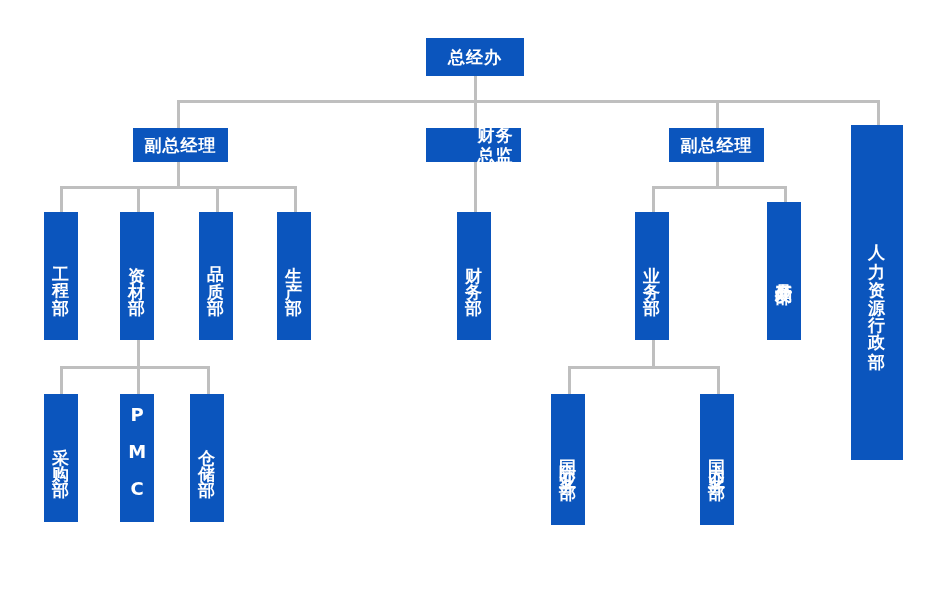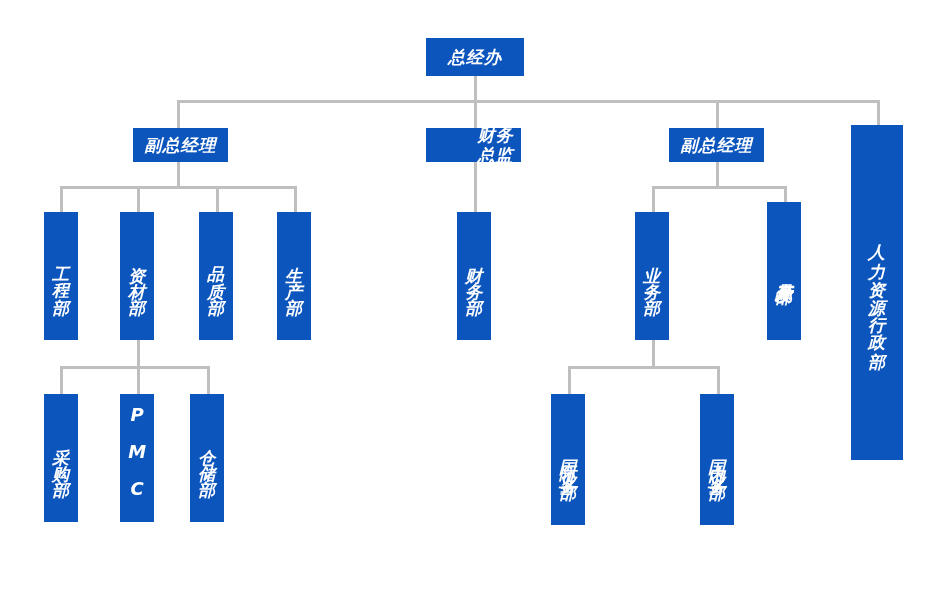--- a/index.html
+++ b/index.html
@@ -10,21 +10,20 @@
   }
   body {
     font-family: "DejaVu Sans", "Liberation Sans", sans-serif;
   }
   #chart-root {
     position: relative;
     width: 950px;
     height: 593px;
     background: #ffffff;
     overflow: hidden;
-    font-style: italic;
   }
   .node {
     position: absolute;
     background: #0b55bd;
     color: #ffffff;
     box-sizing: border-box;
     display: flex;
     align-items: center;
     justify-content: center;
     text-align: center;

